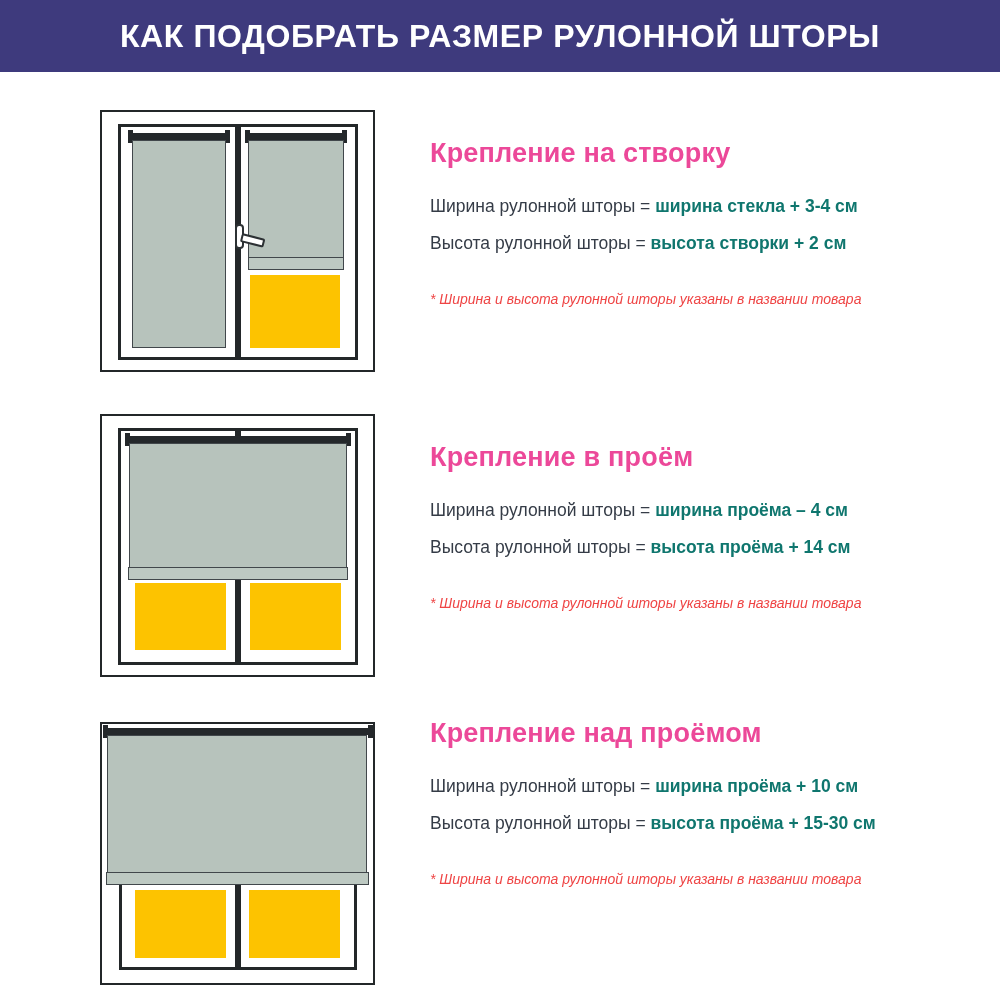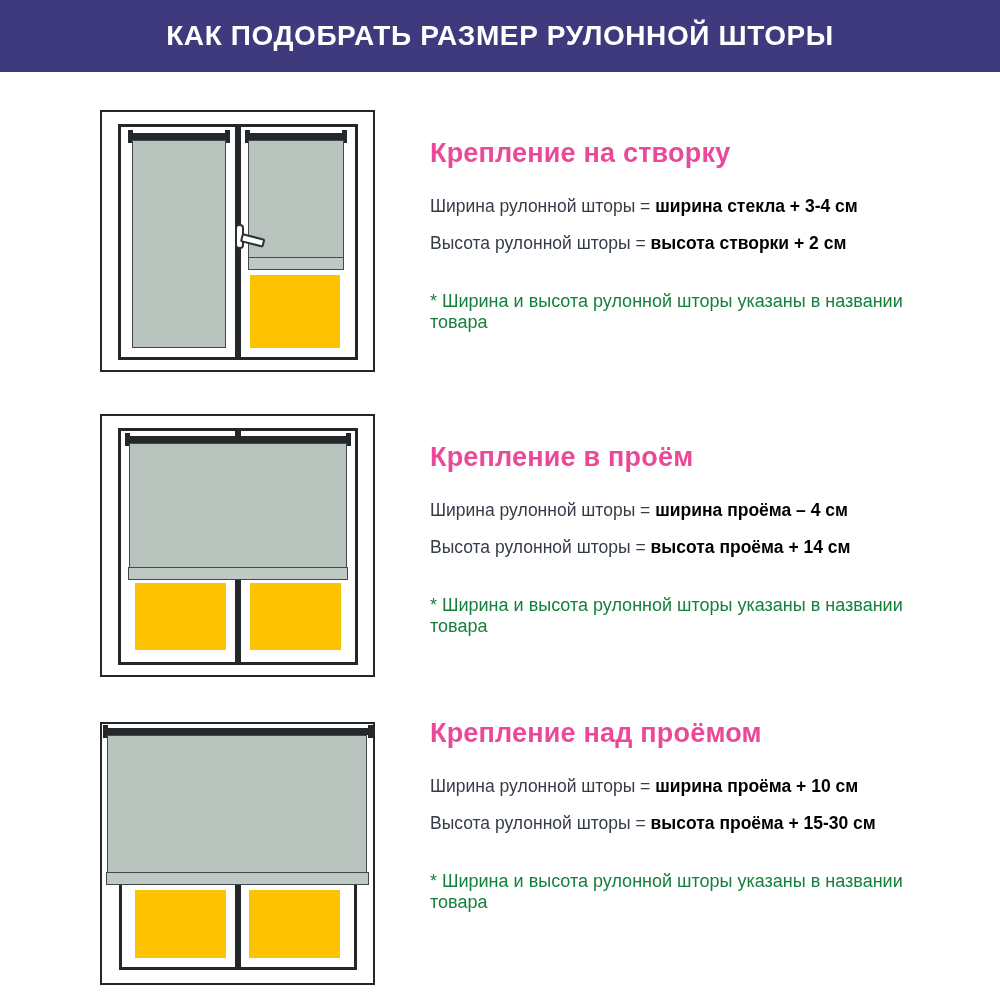--- a/index.html
+++ b/index.html
@@ -2,21 +2,21 @@
 <html><head>
 <meta charset="utf-8">
 <style>
   html,body{margin:0;padding:0;background:#ffffff;}
   body{width:1000px;height:1000px;font-family:"Liberation Sans",sans-serif;}
   #canvas{position:relative;width:1000px;height:1000px;overflow:hidden;background:#ffffff;}
 
   
   .header{position:absolute;top:0;left:0;width:1000px;height:72px;background:#3e3a7d;
           display:flex;align-items:center;justify-content:center;}
-  .header h1{margin:0;color:#ffffff;font-size:28px;font-weight:700;letter-spacing:.6px;}
+  .header h1{margin:0;color:#ffffff;font-size:32px;font-weight:700;letter-spacing:.6px;}
 
   
   .win{position:absolute;left:100px;width:275px;background:#ffffff;
        border:2px solid #232729;box-sizing:border-box;}
   #win1{top:110px;height:262px;}
   #win2{top:414px;height:263px;}
   #win3{top:722px;height:263px;}
   .part{position:absolute;box-sizing:border-box;}
   .inner{border:3px solid #232729;background:#ffffff;}
   .mull{background:#232729;}
@@ -62,22 +62,22 @@
   #win3 .fab{left:5px;top:11px;width:260px;height:138px;}
   #win3 .strip{left:4px;top:148px;width:263px;height:13px;}
 
   
   .txt{position:absolute;left:430px;width:490px;color:#353c47;}
   #txt1{top:138px;}
   #txt2{top:442px;}
   #txt3{top:718px;}
   .txt h2{margin:0 0 26px;font-size:27px;font-weight:800;color:#ec4899;letter-spacing:.2px;}
   .f{margin:0 0 14px;font-size:17.5px;line-height:1.3;}
-  .f b{font-weight:700;color:#000000;}
-  .note{margin:36px 0 0;font-size:18px;color:#15803d;}
+  .f b{font-weight:700;color:#0f766e;}
+  .note{margin:36px 0 0;font-size:14px;color:#ef4444;font-style:italic;}
 </style>
 </head>
 <body>
 
 <div id="canvas">
 
   <div class="header">
     <h1>КАК ПОДОБРАТЬ РАЗМЕР РУЛОННОЙ ШТОРЫ</h1>
   </div>
 

